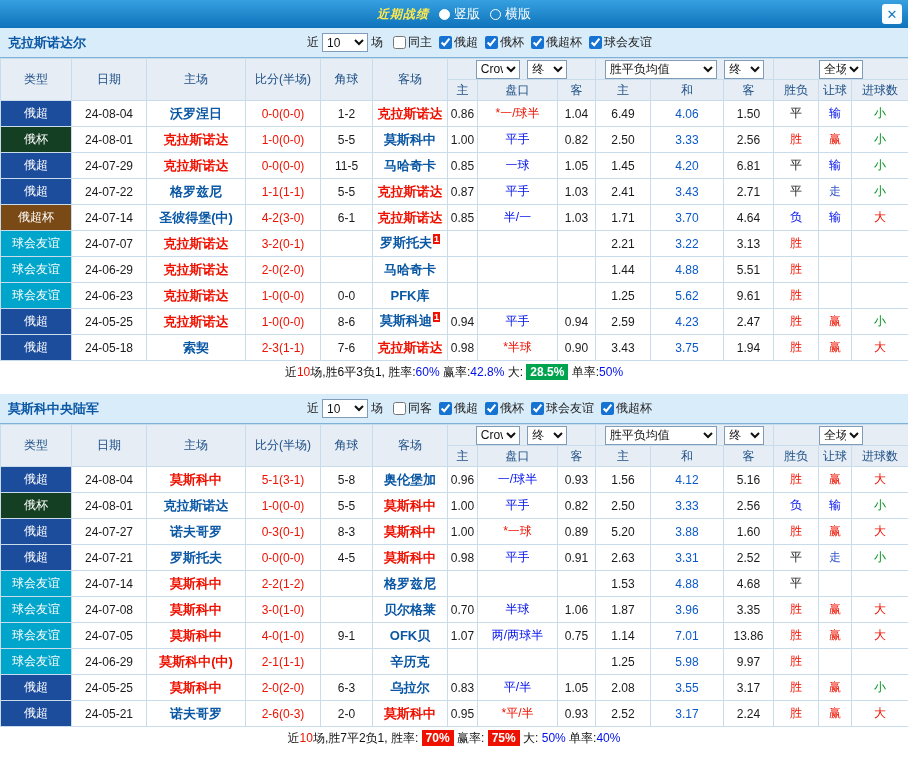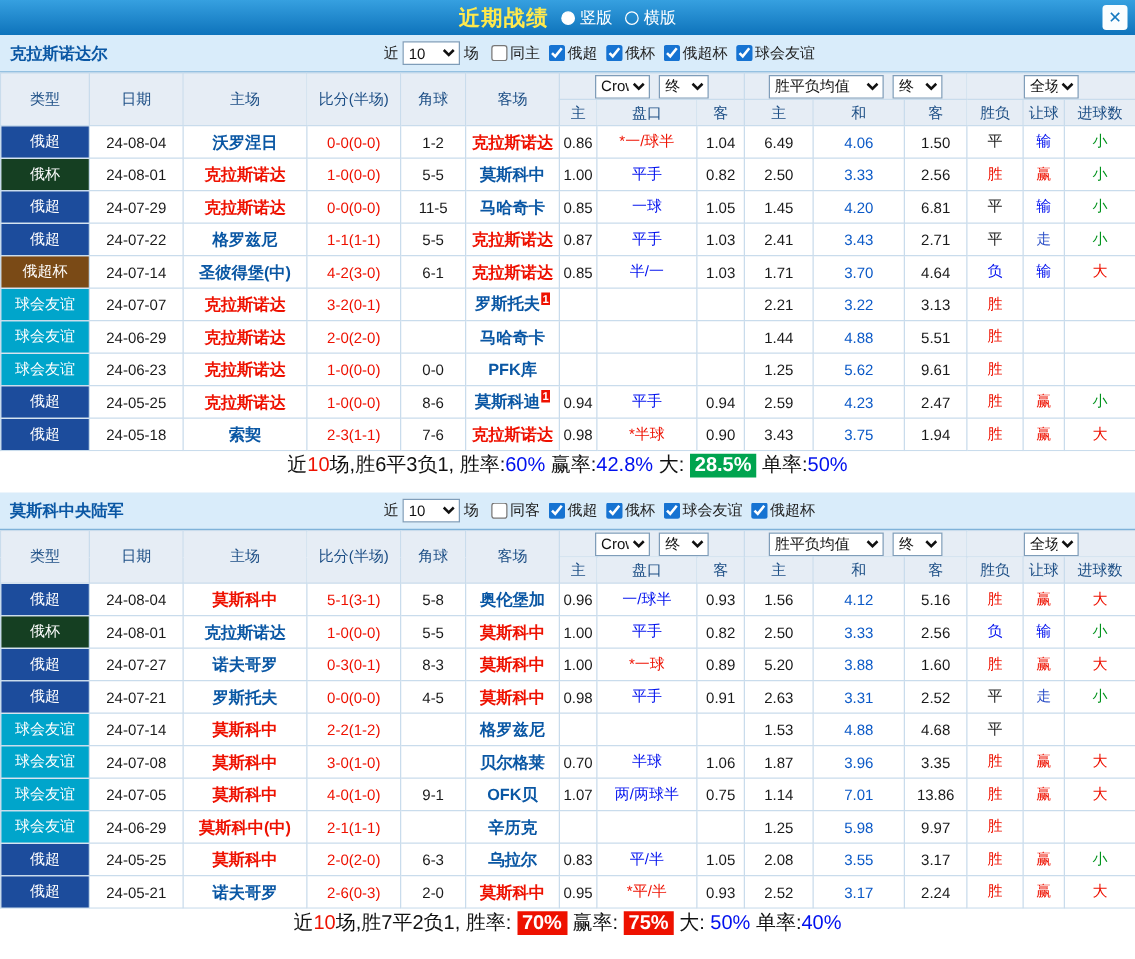--- a/index.html
+++ b/index.html
@@ -4,21 +4,21 @@
 <style>
   * { box-sizing: border-box; margin: 0; padding: 0; }
   html,body { width: 908px; height: 767px; overflow: hidden; background: #fff;
     font-family: "Liberation Sans", "DejaVu Sans", sans-serif; }
 
   
   .topbar { position: relative; height: 28px;
     background: linear-gradient(#36a0e0, #0e73bb);
     display: flex; align-items: center; justify-content: center; }
   .tb-center { display: flex; align-items: center; gap: 10px; }
-  .tb-title { color: #ffe94d; font-weight: bold; font-size: 17px; letter-spacing: 1px; }
+  .tb-title { color: #ffe94d; font-weight: bold; font-size: 12px; letter-spacing: 1px; font-style: italic; }
   .tb-radio { display: inline-flex; align-items: center; gap: 4px; color: #fff;
     font-size: 13px; cursor: pointer; text-align: center; }
   .radio { width: 11px; height: 11px; border: 1px solid #fff; border-radius: 50%;
     display: inline-block; }
   .radio.on { background: #fff; }
   .tb-close { position: absolute; right: 6px; top: 4px; width: 20px; height: 20px;
     background: #fafdff; color: #1679c0; border-radius: 3px; font-size: 13px;
     font-weight: bold; display: flex; align-items: center; justify-content: center;
     cursor: pointer; }
 
@@ -30,21 +30,21 @@
     font-size: 12px; color: #222; white-space: nowrap; }
   .filters .flabel { margin: 0 3px; }
   .chk { display: inline-flex; align-items: center; cursor: pointer; }
   input[type=checkbox] { width: 13px; height: 13px; accent-color: #1673d2;
     margin: 0 2px 0 7px; }
   .sel { font-size: 12px; height: 19px; border: 1px solid #7f9db9; background: #fff;
     color: #111; }
   .sel-near { width: 46px; }
   .sel-src  { width: 44px; margin-right: 4px; }
   .sel-final{ width: 40px; }
-  .sel-avg  { width: 92px; margin-right: 4px; }
+  .sel-avg  { width: 112px; margin-right: 4px; }
   .sel-scope{ width: 44px; }
 
   
   table { width: 908px; table-layout: fixed; border-collapse: collapse; }
   th, td { border: 1px solid #c9dcec; font-size: 12px; text-align: center;
     white-space: nowrap; overflow: hidden; padding: 0 1px; }
   thead th { background: #e6edf5; color: #1c4e85; font-weight: normal; height: 21px; }
   thead { border-bottom: 1px solid #7fb2d9; }
   tbody td { height: 26px; color: #1a1a1a; background: #fff; }
   td.type { color: #fff; }
@@ -54,21 +54,21 @@
   .t-friendly { background: #00a5cb; }
   .red   { color: #ee1100; }
   .blue  { color: #0010ee; }
   .green { color: #00931c; }
   .walk  { color: #2f52c8; }
   .draw  { color: #0b59c7; }
   .badge { background: #ee1100; color: #fff; font-size: 9px; line-height: 11px;
     padding: 0 1px; margin-left: 1px; font-weight: bold; }
 
   
-  .summary { height: 24px; line-height: 23px; text-align: center; font-size: 16px;
+  .summary { height: 24px; line-height: 23px; text-align: center; font-size: 12px;
     color: #111; background: #fff; }
   .s-red   { color: #ee1100; }
   .s-blue  { color: #0010ee; }
   .s-greenbg { background: #00a44f; color: #fff; padding: 1px 4px; font-weight: bold; }
   .s-redbg   { background: #ee1100; color: #fff; padding: 1px 4px; font-weight: bold; }
 
   .panel + .panel { margin-top: 9px; }
 </style>
 </head>
 <body>

